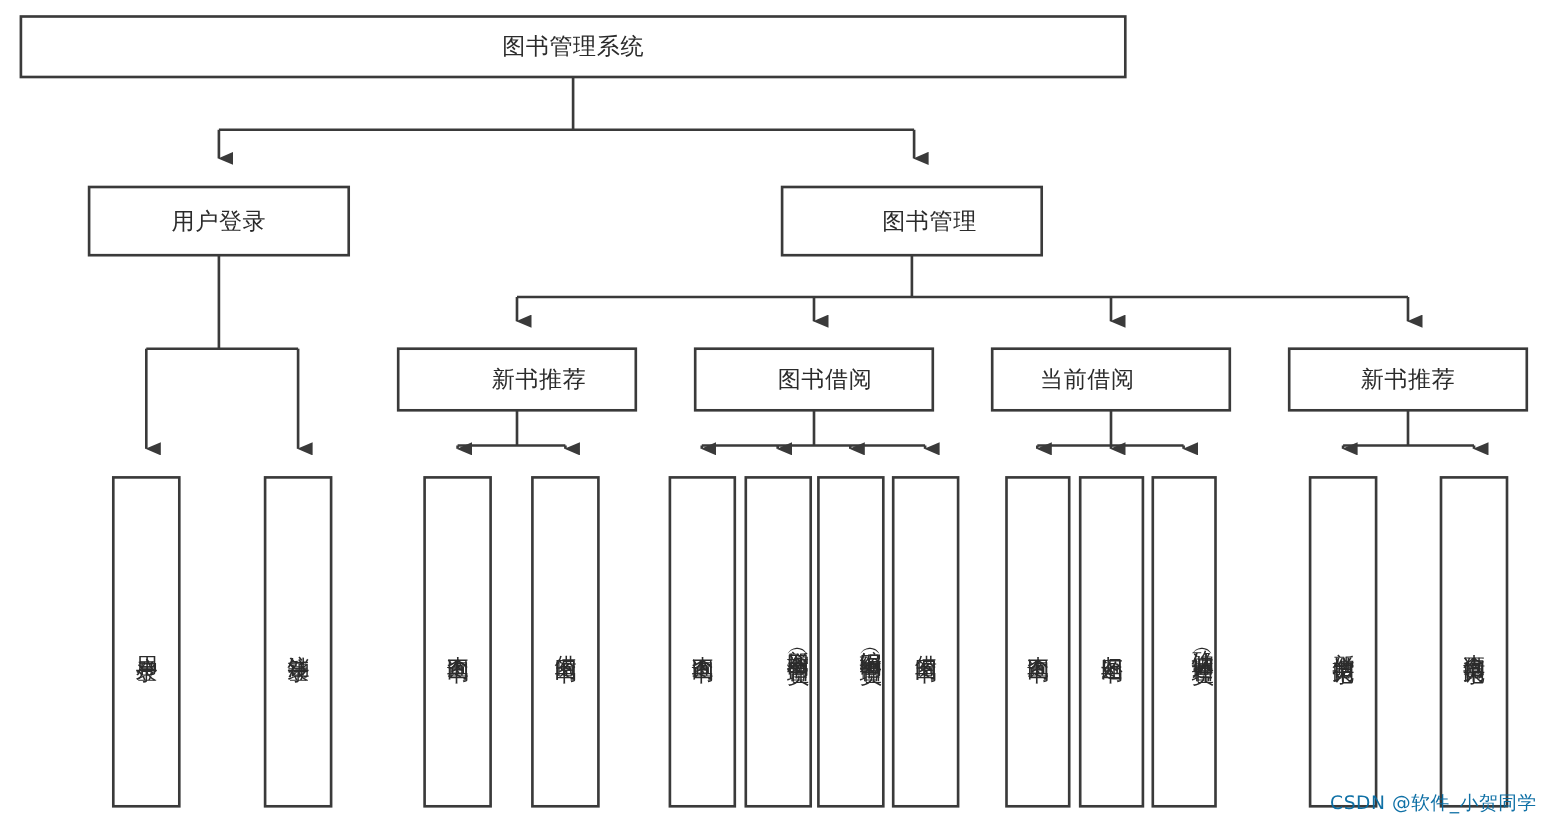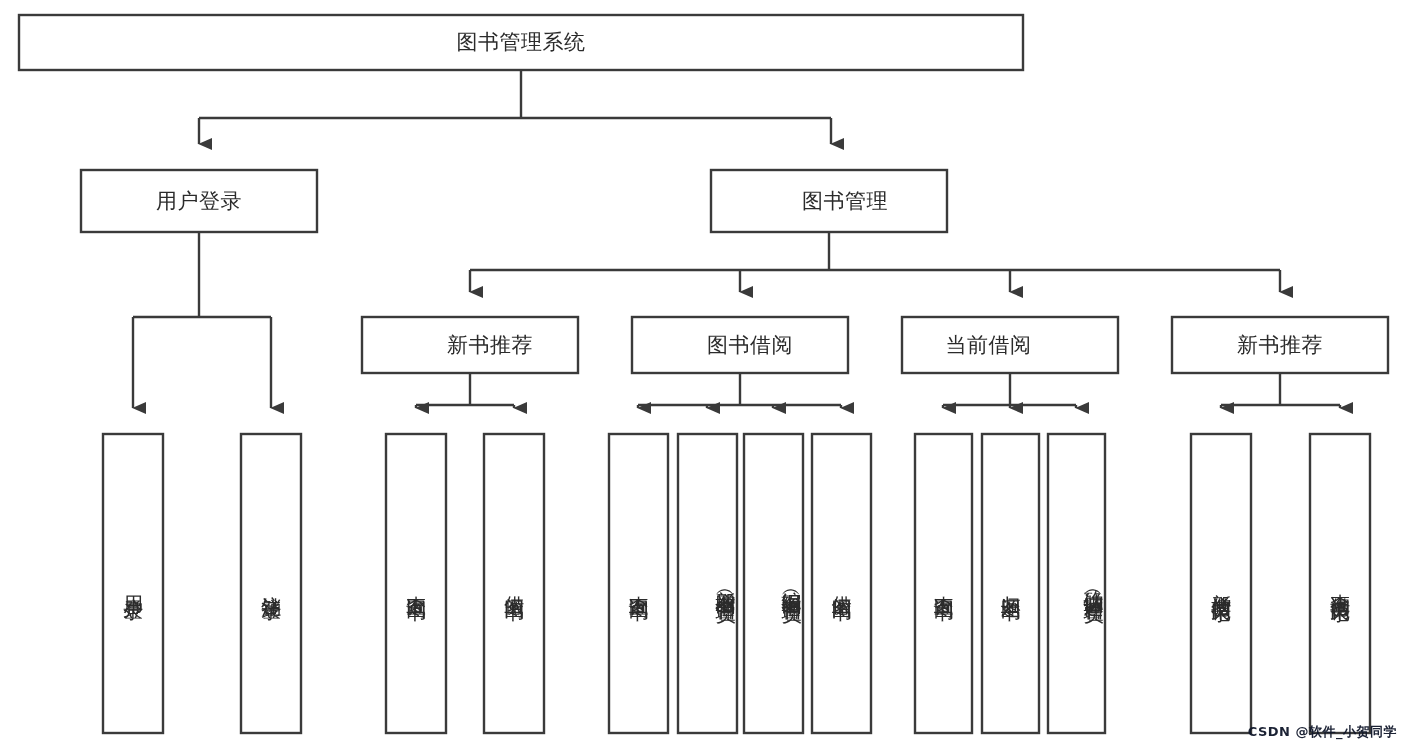--- a/index.html
+++ b/index.html
@@ -59,26 +59,25 @@
     text-orientation: upright;
     align-items: center;
     justify-content: center;
     letter-spacing: 2px;
     font-size: 20px;
   }
   .watermark {
     position: absolute;
     right: 8px;
     bottom: 6px;
-    font-size: 13px;
-    color: #0f172a;
+    font-size: 17px;
+    color: #0369a1;
     letter-spacing: 0.5px;
     white-space: nowrap;
     opacity: 0.95;
-    font-weight: bold;
   }
 </style>
 </head>
 <body>
 
 <div id="diagram-root">
 
   <svg class="flow" viewBox="0 0 1405 747">
     <defs>
       <marker id="arrow" viewBox="0 0 12 14" refX="6" refY="13.2" markerWidth="12" markerHeight="14" orient="auto-start-reverse" markerUnits="userSpaceOnUse">

